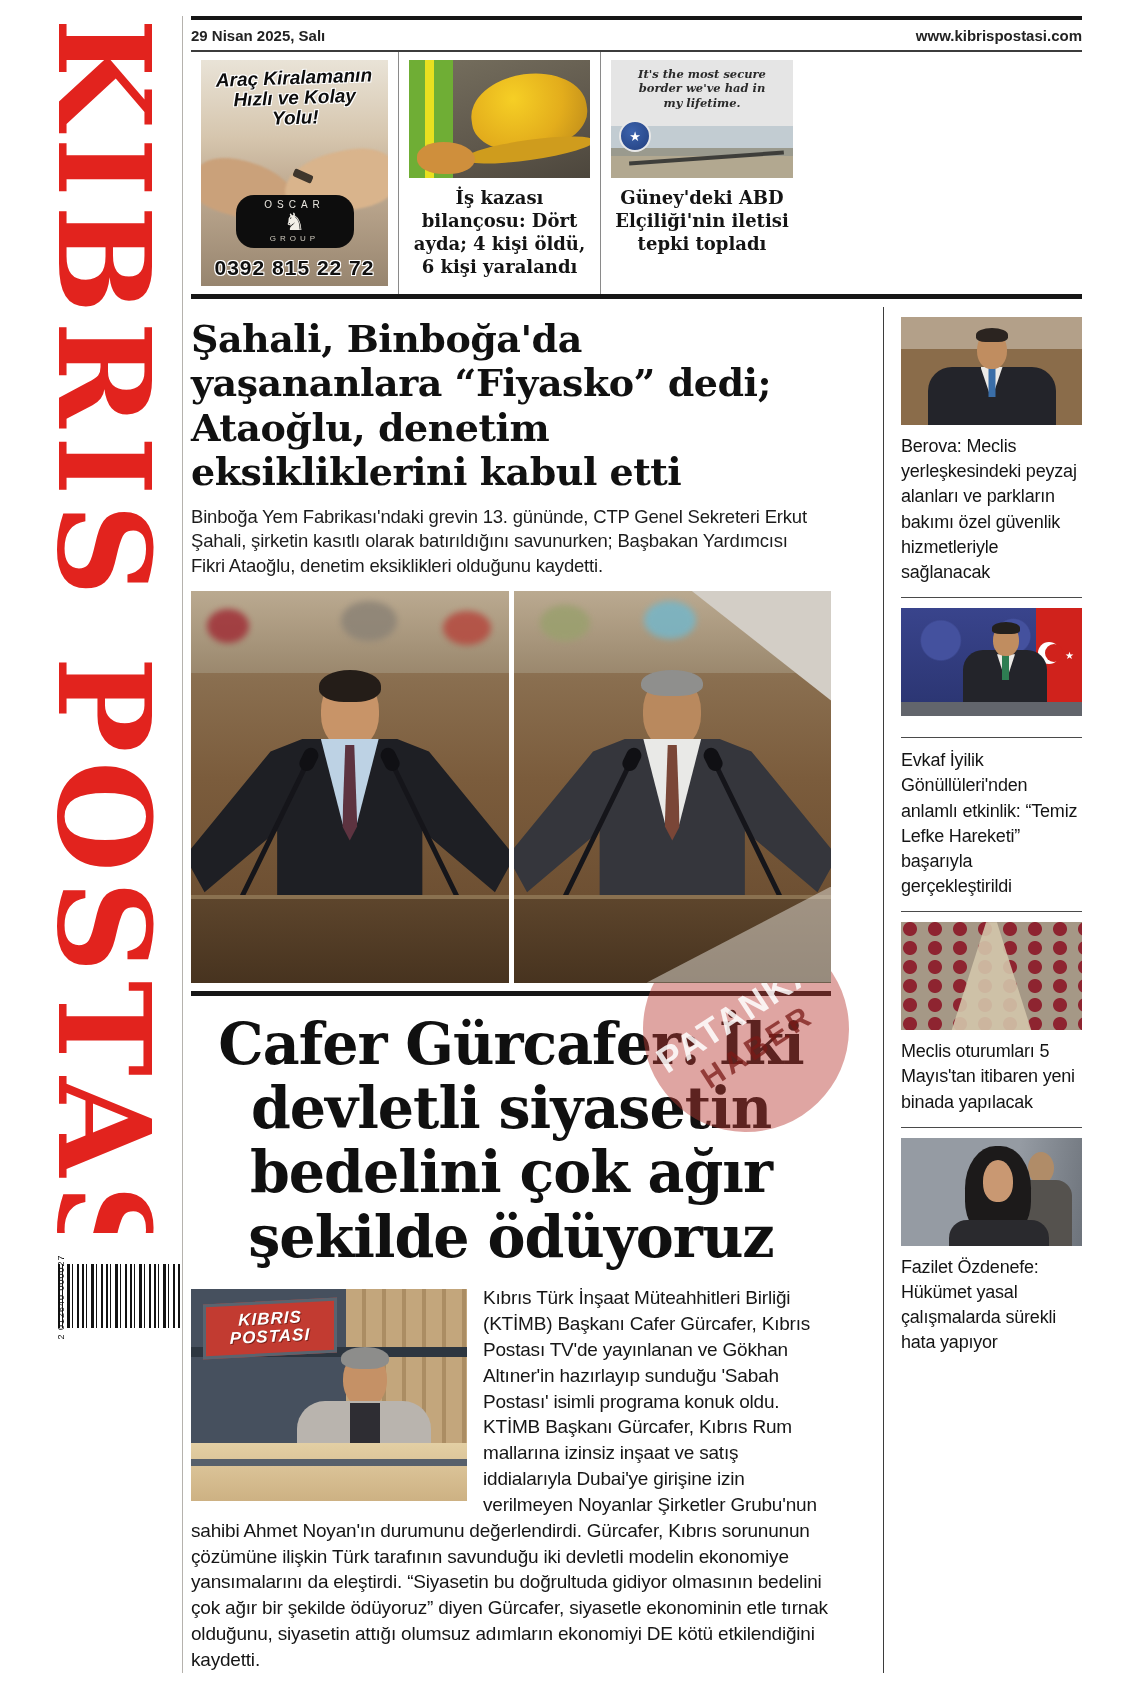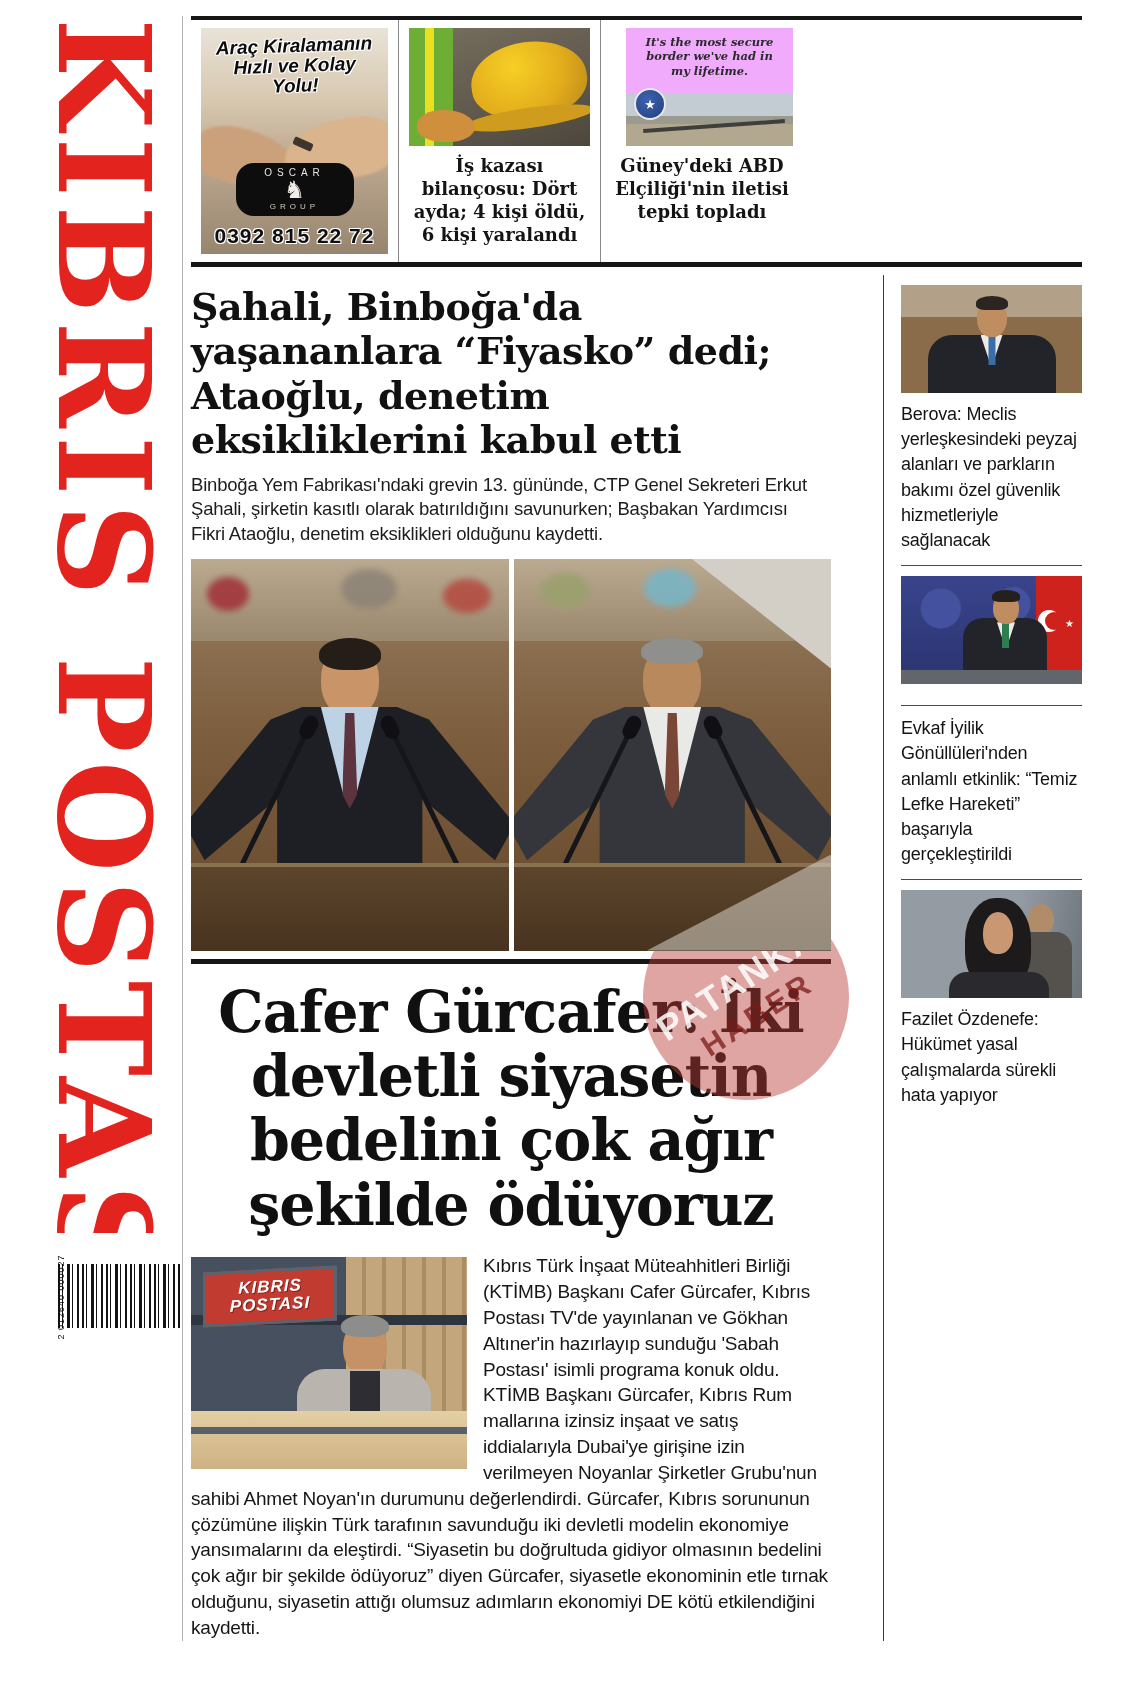--- a/index.html
+++ b/index.html
@@ -68,21 +68,21 @@
 
   .t3img { background:linear-gradient(160deg,#77705f 0%, #5f584c 60%, #4c463c 100%); }
   .t3img .vest { position:absolute; left:0; top:0; bottom:0; width:44px; background:#6fae35; }
   .t3img .vest::after { content:""; position:absolute; left:16px; top:0; bottom:0; width:9px; background:#e8e020; }
   .t3img .helmet { position:absolute; left:62px; top:14px; width:116px; height:76px;
     background:radial-gradient(circle at 38% 30%, #f6cf25 0%, #e3ad1c 55%, #b9871a 100%);
     border-radius:52% 52% 46% 46%; transform:rotate(-8deg); }
   .t3img .brim { position:absolute; left:54px; top:80px; width:132px; height:20px; background:#cf9c1d; border-radius:50%; transform:rotate(-8deg); }
   .t3img .glove { position:absolute; left:8px; bottom:4px; width:58px; height:32px; background:#cf8f3c; border-radius:50% 60% 50% 50%; }
 
-  .t4img { background:#f0abfc;margin-left:15px; }
+  .t4img { background:#e5e5e5; }
   .t4-text { padding-top:7px; text-align:center; font-family:"DejaVu Serif", serif; font-style:italic;
     font-size:11.5px; line-height:1.25; color:#2a2a2a; font-weight:bold; }
   .t4-land { position:absolute; left:0; right:0; bottom:0; height:52px;
     background:linear-gradient(180deg,#c2ccd2 0 42%, #9a9a8e 42% 58%, #b2a890 58% 100%); }
   .t4-fence { position:absolute; left:10%; bottom:18px; width:85%; height:4px; background:#3e3e3a; transform:rotate(-4deg); }
   .t4-seal { position:absolute; left:8px; bottom:26px; width:32px; height:32px; border-radius:50%;
     background:radial-gradient(circle at 40% 35%, #3c63ad, #233f7e); border:2px solid #e8e8e8;
     color:#fff; font-size:13px; display:flex; align-items:center; justify-content:center; }
 
   
@@ -216,20 +216,24 @@
     <div class="masthead-title">KIBRIS POSTASI</div>
     <div class="barcode-wrap">
       <div class="barcode"></div>
       <div class="barcode-num">2 012640 000027</div>
     </div>
   </div>
 
   <div class="content">
 
     <div class="rule-thick"></div>
+    <div class="dateline">
+      <span>29 Nisan 2025, Salı</span>
+      <span>www.kibrispostasi.com</span>
+    </div>
 
     <div class="teasers">
 
       <div class="tcell">
         <div class="ad">
           <div class="ad-headline">
             <span style="display:block">Araç Kiralamanın</span>
             <span style="display:block">Hızlı ve Kolay</span>
             <span style="display:block">Yolu!</span>
           </div>
@@ -366,20 +370,27 @@
             <div class="head-s"></div>
             <div class="pod"></div>
           </div>
         </div>
 
 
         <div class="sb-item">
           <div class="sb-caption">Evkaf İyilik Gönüllüleri'nden anlamlı etkinlik: “Temiz Lefke Hareketi” başarıyla gerçekleştirildi</div>
         </div>
 
+        <div class="sb-item">
+          <div class="sb-img s3img">
+            <div class="seats"></div>
+            <div class="aisle"></div>
+          </div>
+          <div class="sb-caption">Meclis oturumları 5 Mayıs'tan itibaren yeni binada yapılacak</div>
+        </div>
 
         <div class="sb-item">
           <div class="sb-img s4img">
             <div class="man2-head"></div>
             <div class="man2-body"></div>
             <div class="w-hair"></div>
             <div class="w-face"></div>
             <div class="w-coat"></div>
           </div>
           <div class="sb-caption">Fazilet Özdenefe: Hükümet yasal çalışmalarda sürekli hata yapıyor</div>

